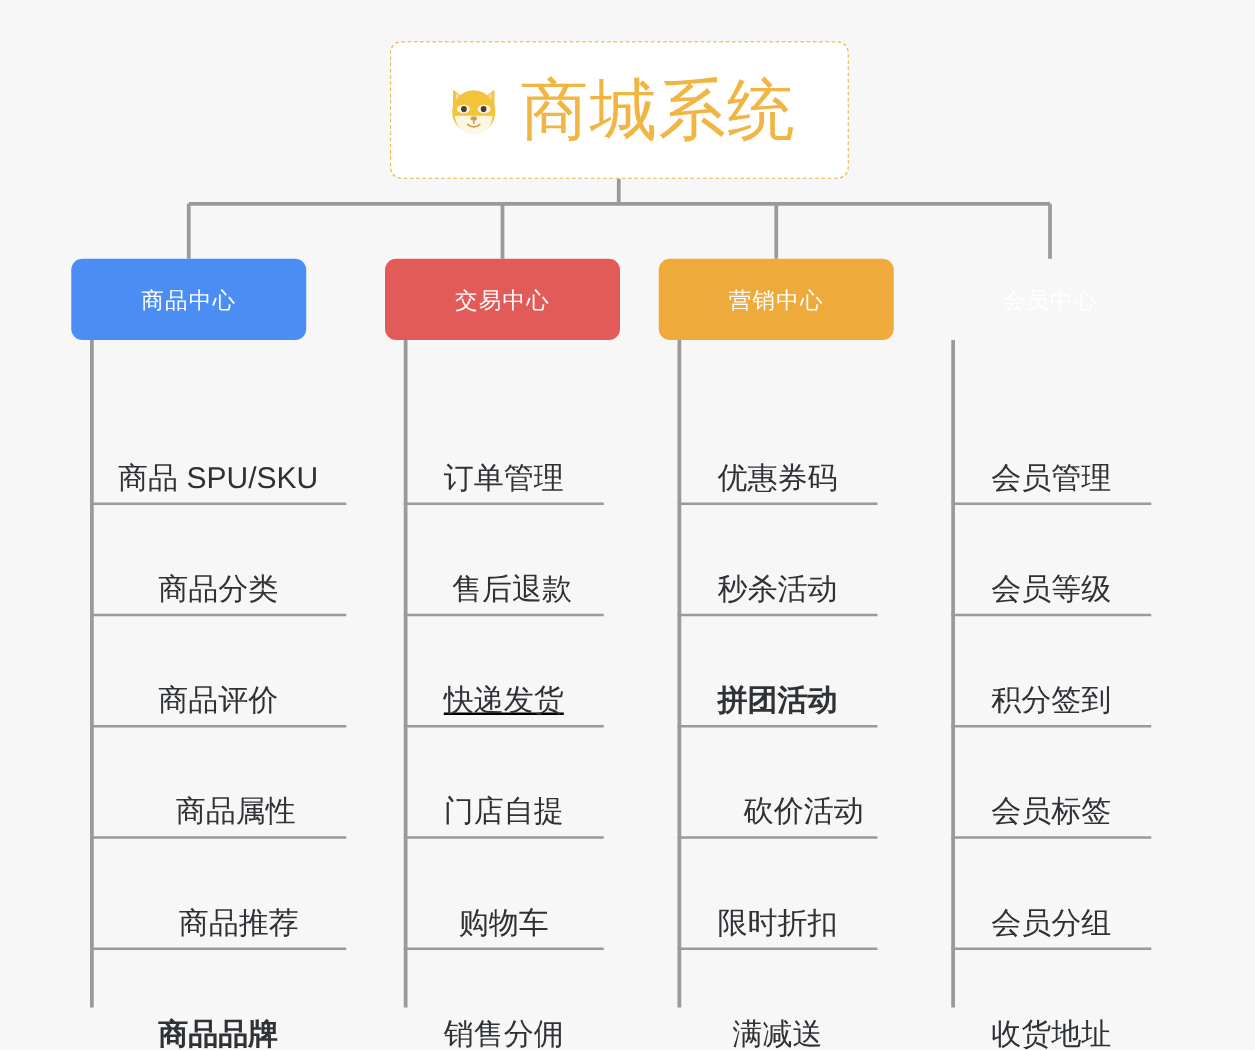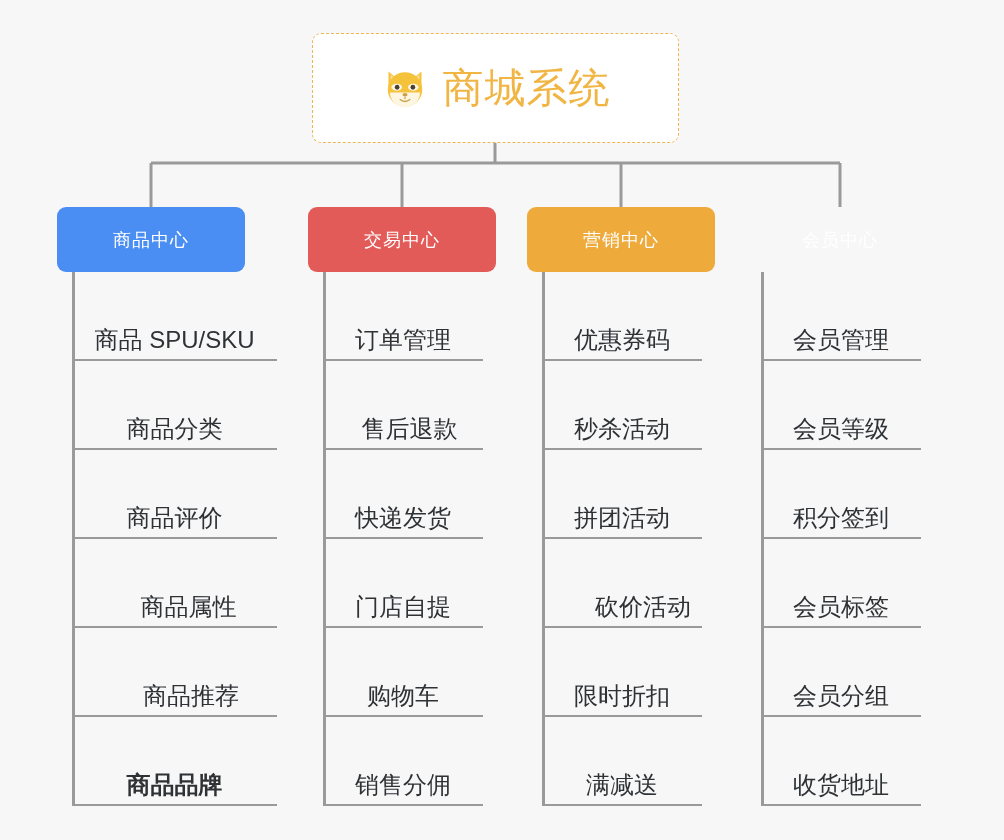--- a/index.html
+++ b/index.html
@@ -45,21 +45,21 @@
     justify-content: center;
     gap: 14px;
   }
   .root-emoji {
     width: 48px;
     height: 48px;
     flex: 0 0 auto;
     display: block;
   }
   .root-title {
-    font-size: 41px;
+    font-size: 54px;
     line-height: 1;
     color: #f1b544;
     letter-spacing: 1px;
     white-space: nowrap;
   }
 
   
   .cat-header {
     position: absolute;
     top: 207px;
@@ -89,20 +89,21 @@
   }
   .leaf-item {
     position: absolute;
     left: 0;
     height: 89px;
     box-sizing: border-box;
     border-bottom: 2px solid #9a9a9a;
     display: flex;
     align-items: flex-end;
     justify-content: center;
+    margin-top: 43px;
   }
   .leaf-label {
     font-size: 24px;
     line-height: 1;
     color: #2f3235;
     padding-bottom: 7px;
     white-space: nowrap;
   }
 </style>
 </head>
@@ -175,42 +176,42 @@
       </div>
     </div>
   <div class="leaf-column" style="left:323px;width:160px;">
       <div class="leaf-spine" style="height: 534px; background: rgb(154, 154, 154);"></div>
       <div class="leaf-item" style="top: 0px; width: 160px; border-bottom-color: rgb(154, 154, 154);">
         <span class="leaf-label">订单管理</span>
       </div>
       <div class="leaf-item" style="top: 89px; width: 160px; border-bottom-color: rgb(154, 154, 154); padding-left: 13px;">
         <span class="leaf-label">售后退款</span>
       </div>
-      <div class="leaf-item" style="top: 178px; width: 160px; border-bottom-color: rgb(154, 154, 154);">
+      <div class="leaf-item" style="top: 178px; width: 160px; border-bottom-color: rgb(154, 154, 154); text-decoration: underline;">
         <span class="leaf-label">快递发货</span>
       </div>
       <div class="leaf-item" style="top: 267px; width: 160px; border-bottom-color: rgb(154, 154, 154);">
         <span class="leaf-label">门店自提</span>
       </div>
       <div class="leaf-item" style="top: 356px; width: 160px; border-bottom-color: rgb(154, 154, 154);">
         <span class="leaf-label">购物车</span>
       </div>
       <div class="leaf-item" style="top: 445px; width: 160px; border-bottom-color: rgb(154, 154, 154);">
         <span class="leaf-label">销售分佣</span>
       </div>
     </div>
   <div class="leaf-column" style="left:542px;width:160px;">
       <div class="leaf-spine" style="height: 534px; background: rgb(154, 154, 154);"></div>
       <div class="leaf-item" style="top: 0px; width: 160px; border-bottom-color: rgb(154, 154, 154);">
         <span class="leaf-label">优惠券码</span>
       </div>
       <div class="leaf-item" style="top: 89px; width: 160px; border-bottom-color: rgb(154, 154, 154);">
         <span class="leaf-label">秒杀活动</span>
       </div>
-      <div class="leaf-item" style="top: 178px; width: 160px; border-bottom-color: rgb(154, 154, 154);">
+      <div class="leaf-item" style="top: 178px; width: 160px; border-bottom-color: rgb(154, 154, 154); font-weight: bold;">
         <span class="leaf-label">拼团活动</span>
       </div>
       <div class="leaf-item" style="top: 267px; width: 160px; border-bottom-color: rgb(154, 154, 154); padding-left: 42px;">
         <span class="leaf-label">砍价活动</span>
       </div>
       <div class="leaf-item" style="top: 356px; width: 160px; border-bottom-color: rgb(154, 154, 154);">
         <span class="leaf-label">限时折扣</span>
       </div>
       <div class="leaf-item" style="top: 445px; width: 160px; border-bottom-color: rgb(154, 154, 154);">
         <span class="leaf-label">满减送</span>

